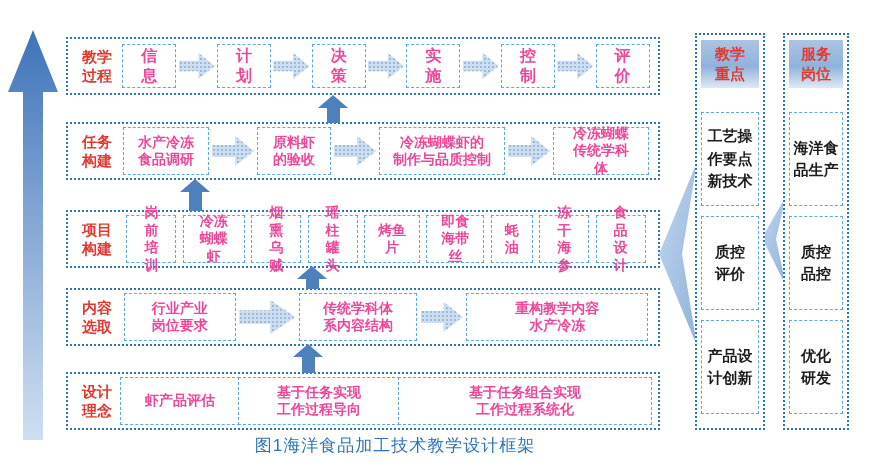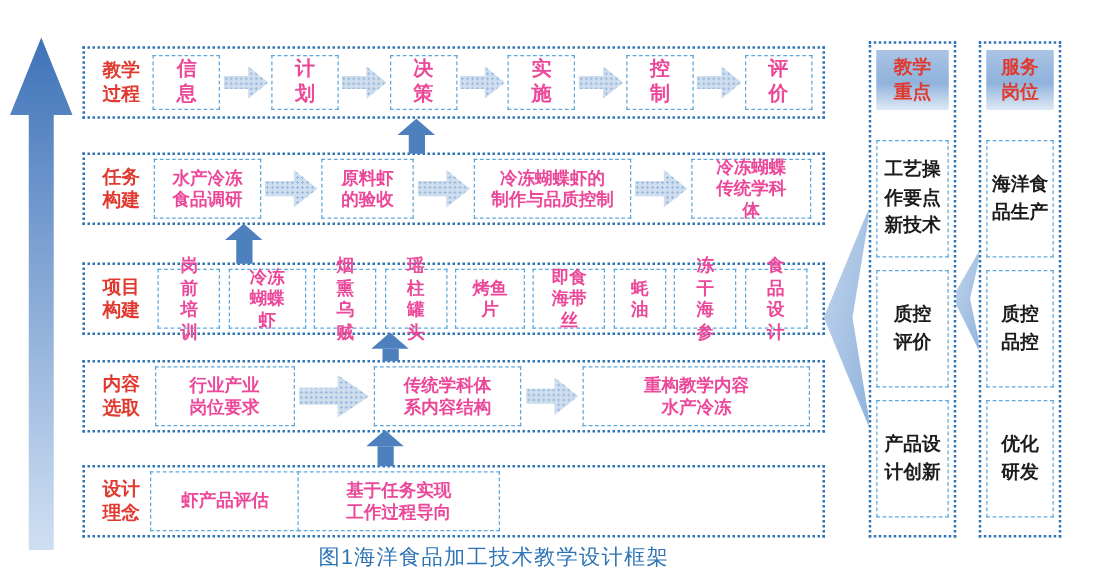--- a/index.html
+++ b/index.html
@@ -166,20 +166,22 @@
     </div>
   </div>
 
   <div class="row" style="top:372px">
     <div class="row-label">设计
 理念</div>
     <div class="row-content" style="justify-content:flex-start">
       <div class="box h48 fs14" style="width:120px">虾产品评估</div>
       <div class="box h48 fs14" style="width:162px;margin-left:-2px">基于任务实现
 工作过程导向</div>
+      <div class="box h48 fs14" style="flex:1;margin-left:-2px">基于任务组合实现
+工作过程系统化</div>
     </div>
   </div>
 
   <div class="up-arrow" style="left:318px;top:95px;height:28px">
     <div class="ua-head"></div>
     <div class="ua-shaft"></div>
   </div>
   <div class="up-arrow" style="left:180px;top:179px;height:32px">
     <div class="ua-head"></div>
     <div class="ua-shaft"></div>

